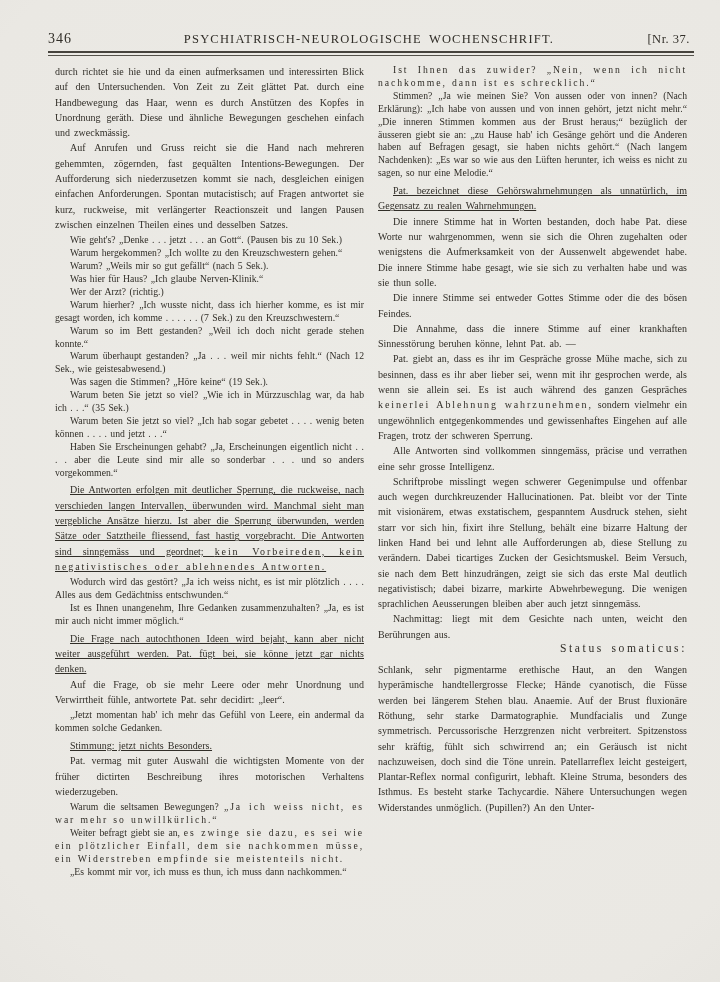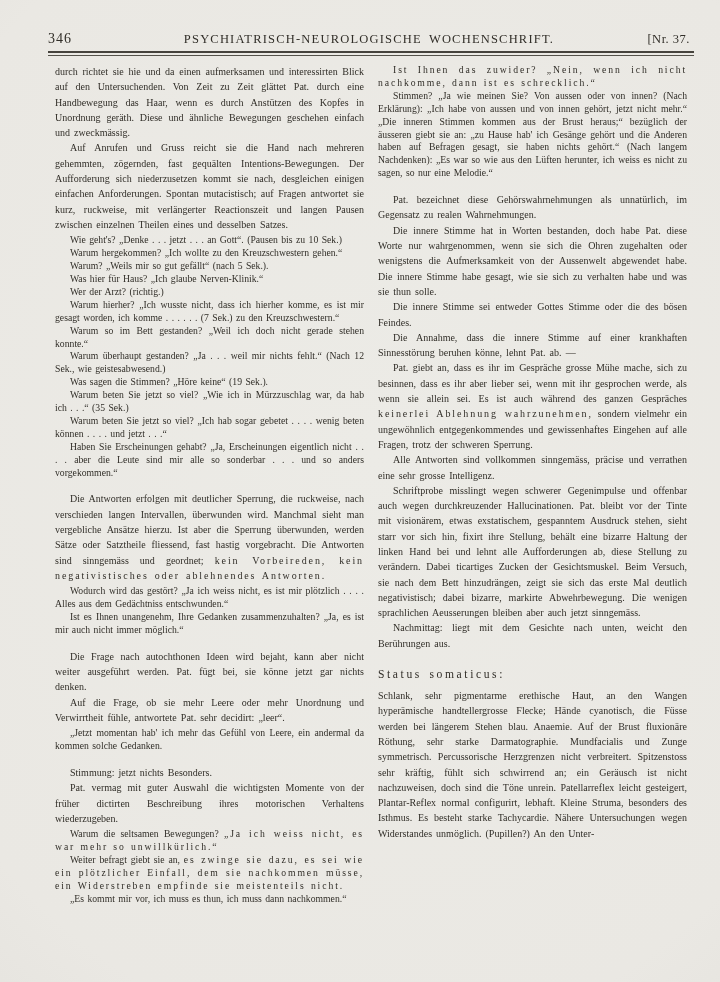--- a/index.html
+++ b/index.html
@@ -76,29 +76,29 @@
     font-size: 10px;
     line-height: 15.3px;
     word-spacing: 1.6px;
   }
   p.petit {
     font-size: 9.7px;
     line-height: 12.9px;
     word-spacing: 1px;
   }
   p.indent { text-indent: 15px; }
-  .petit + .body { margin-top: 12px; }
+  .petit + .body { margin-top: 3px; text-decoration: underline; }
   .body + .petit { margin-top: 2px; }
   span.sperr { letter-spacing: 1.9px; }
   p.heading {
-    text-align: left;
+    text-align: right;
     text-indent: 0;
     font-size: 11.6px;
     letter-spacing: 2.6px;
-    margin-top: 17px;
+    margin-top: 0;
     margin-bottom: 7px;
     word-spacing: 2px;
   }
 </style>
 </head>
 <body>
 
 <div class="page">
   <div class="header">
     <span class="page-num">346</span>

